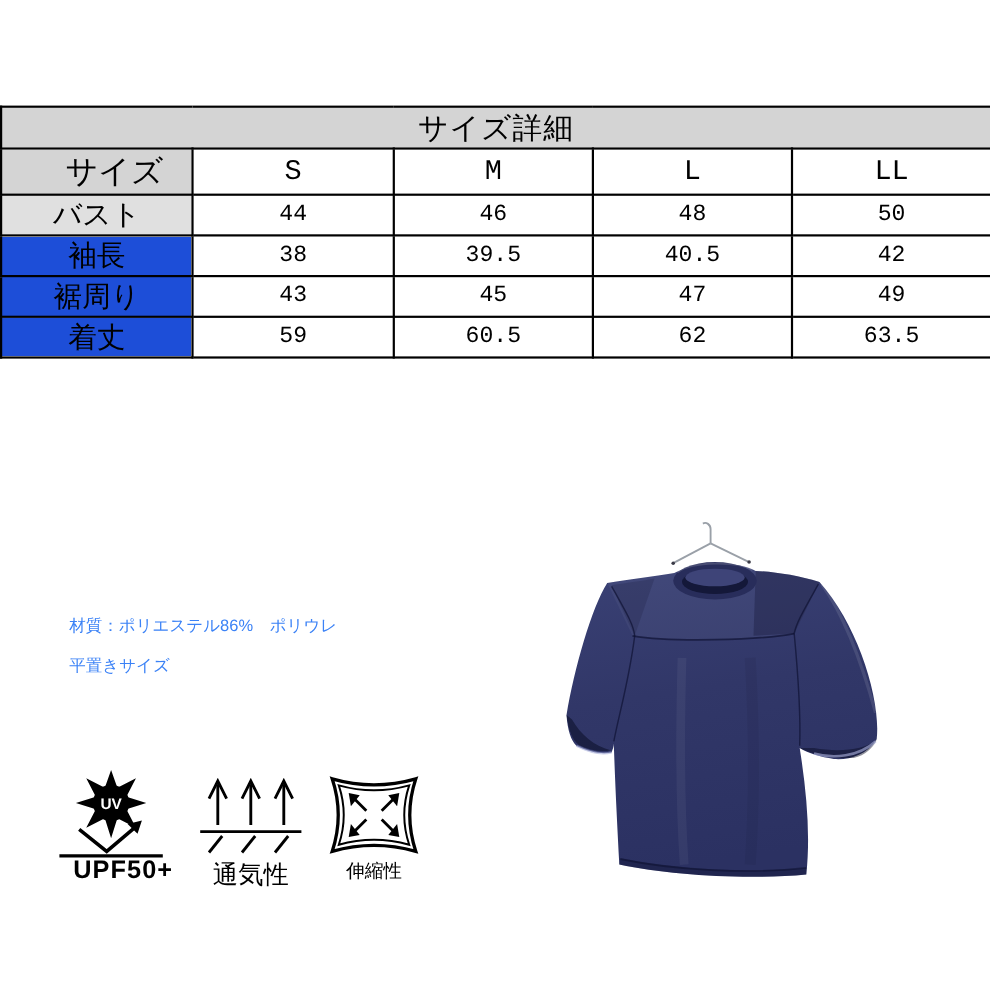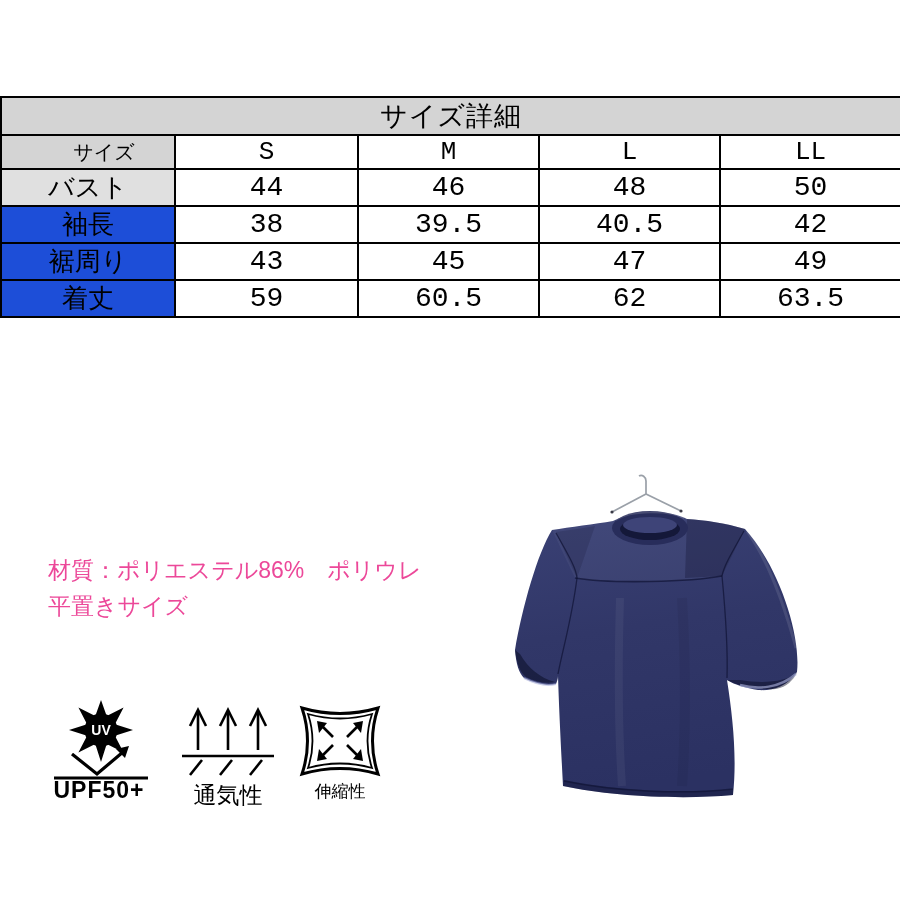--- a/index.html
+++ b/index.html
@@ -15,43 +15,43 @@
     background:#ffffff;
   }
   .size-table th,.size-table td{
     border:2px solid #000;padding:0;text-align:center;vertical-align:middle;
     overflow:hidden;white-space:nowrap;
   }
   .size-table tr.title-row th{
     background:#d4d4d4;height:34px;font-size:27px;font-weight:normal;letter-spacing:1px;
   }
   .size-table tr.head-row{height:34px;}
-  .size-table tr.head-row th.corner{background:#d4d4d4;font-size:20px;font-weight:normal;padding-left:32px;}
+  .size-table tr.head-row th.corner{background:#d4d4d4;font-size:29px;font-weight:normal;padding-left:32px;}
   .size-table tr.head-row th.szcol{
     background:#ffffff;font-family:"Liberation Mono",monospace;font-size:26px;font-weight:normal;
   }
   .size-table tbody tr{height:31px;margin-left:12px;}
   .size-table tbody th{background:#1d4ed8;font-size:26px;font-weight:normal;}
   .size-table tbody tr.row-bust th{background:#e0e0e0;}
   .size-table tbody td{
-    font-family:"Liberation Mono",monospace;font-size:28px;background:#ffffff;
+    font-family:"Liberation Mono",monospace;font-size:21px;background:#ffffff;
   }
 
   
   .info-text{
-    position:absolute;left:48px;top:552px;width:420px;
-    font-size:23px;line-height:36px;color:#ec4899;
+    position:absolute;left:63px;top:552px;width:420px;
+    font-size:15px;line-height:36px;color:#3b82f6;
   }
 
   
   .feat-svg{position:absolute;}
   .feat-label{
     position:absolute;text-align:center;color:#000;
   }
-  .feat-label.uv{left:43px;top:777px;width:112px;font-size:23px;font-weight:bold;letter-spacing:1px;}
+  .feat-label.uv{left:56px;top:777px;width:112px;font-size:23px;font-weight:bold;letter-spacing:1px;}
   .feat-label.breath{left:178px;top:780px;width:100px;font-size:23px;}
   .feat-label.stretch{left:292px;top:780px;width:96px;font-size:17px;}
 
   .tshirt-svg{position:absolute;left:500px;top:468px;}
 </style>
 </head>
 <body>
 
 <div class="page">
 

